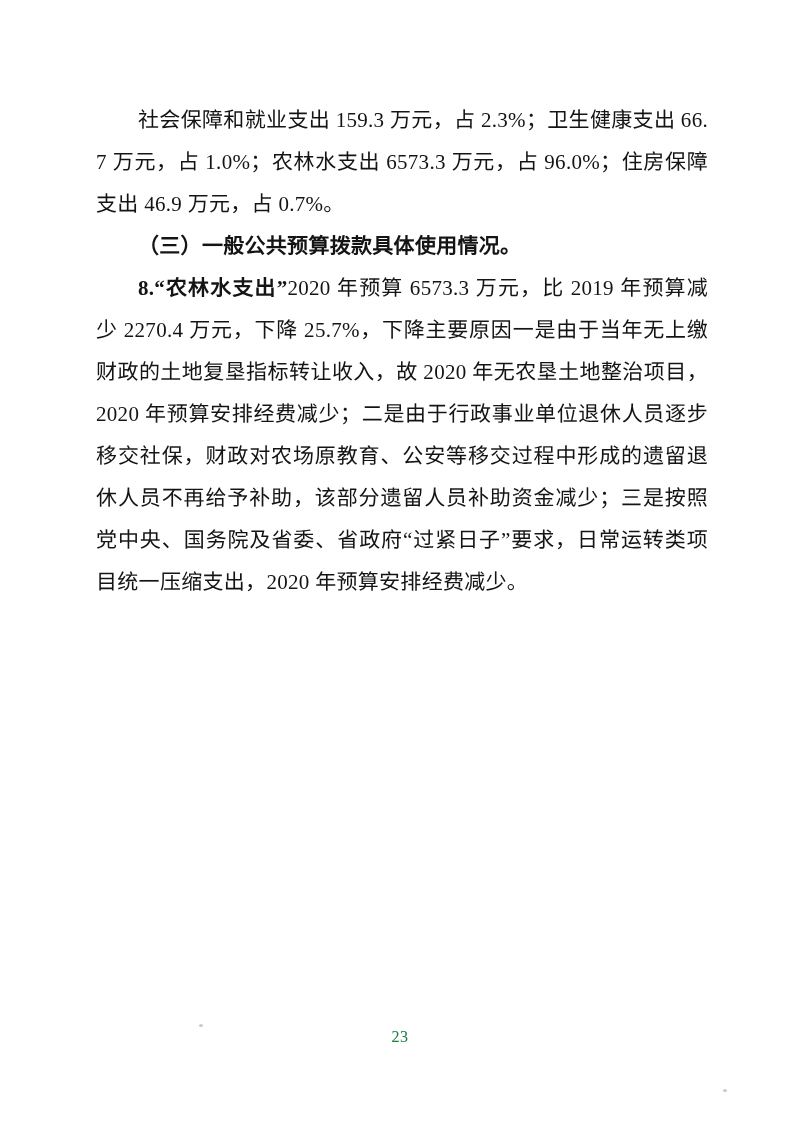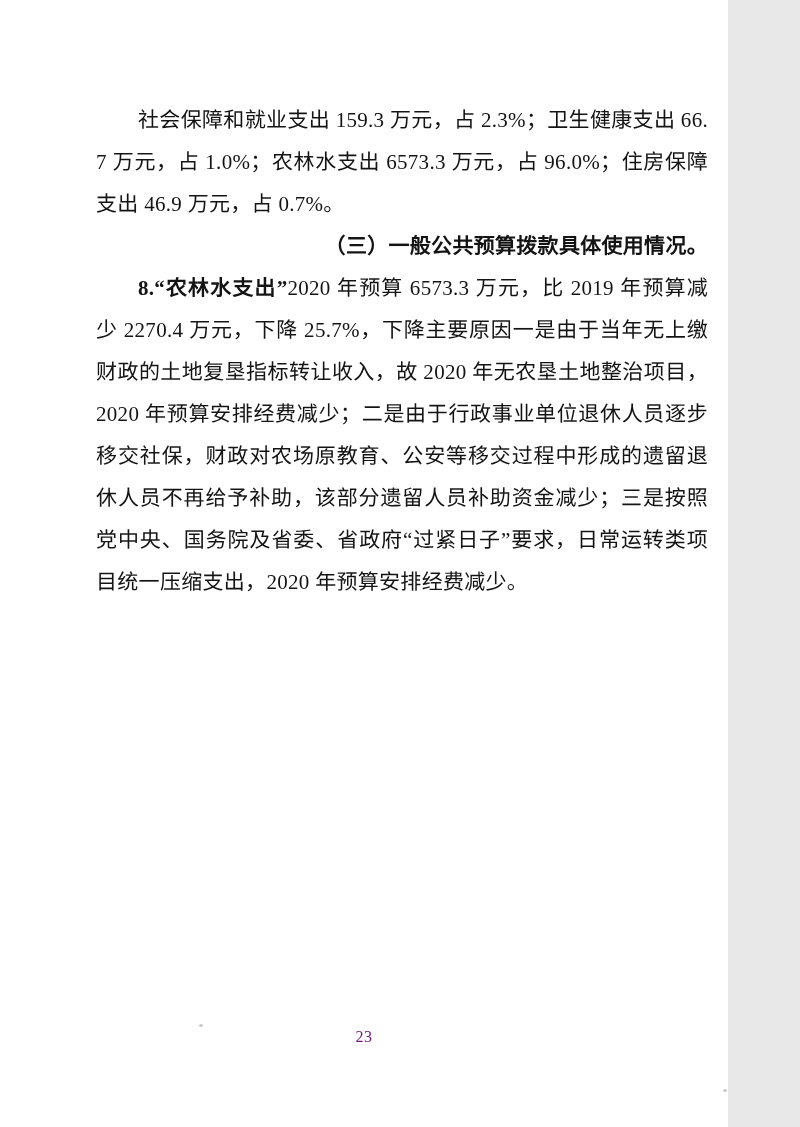--- a/index.html
+++ b/index.html
@@ -2,21 +2,21 @@
 <html lang="zh-CN"><head>
 <meta charset="utf-8">
 <style>
   html, body {
     margin: 0;
     padding: 0;
     background: #e8e8e8;
   }
   .page {
     position: relative;
-    width: 728px;
+    width: 800px;
     height: 1127px;
     background: #ffffff;
     overflow: hidden;
     font-family: "Liberation Serif", "DejaVu Serif", serif;
     color: #141414;
     box-sizing: border-box;
   }
   .content {
     position: absolute;
     left: 96px;
@@ -30,34 +30,34 @@
     line-height: 42px;
     text-indent: 2em;
     text-align: justify;
     text-justify: inter-character;
     letter-spacing: 0.3px;
     font-weight: 400;
     word-break: break-all;
   }
   .para.heading {
     font-weight: 700;
-    text-align: right;
+    text-align: left;
   }
   .lead {
     font-weight: 700;
   }
   .pagenum {
     position: absolute;
     left: 0;
     top: 1028px;
     width: 100%;
     text-align: center;
     font-size: 16px;
     line-height: 18px;
-    color: #701a75;
+    color: #15803d;
     letter-spacing: 0.5px;
   }
   
   .speck {
     position: absolute;
     border-radius: 50%;
     background: #c9c9c9;
   }
   .speck1 { left: 199px; top: 1024px; width: 4px; height: 3px; }
   .speck2 { left: 723px; top: 1089px; width: 4px; height: 3px; }

